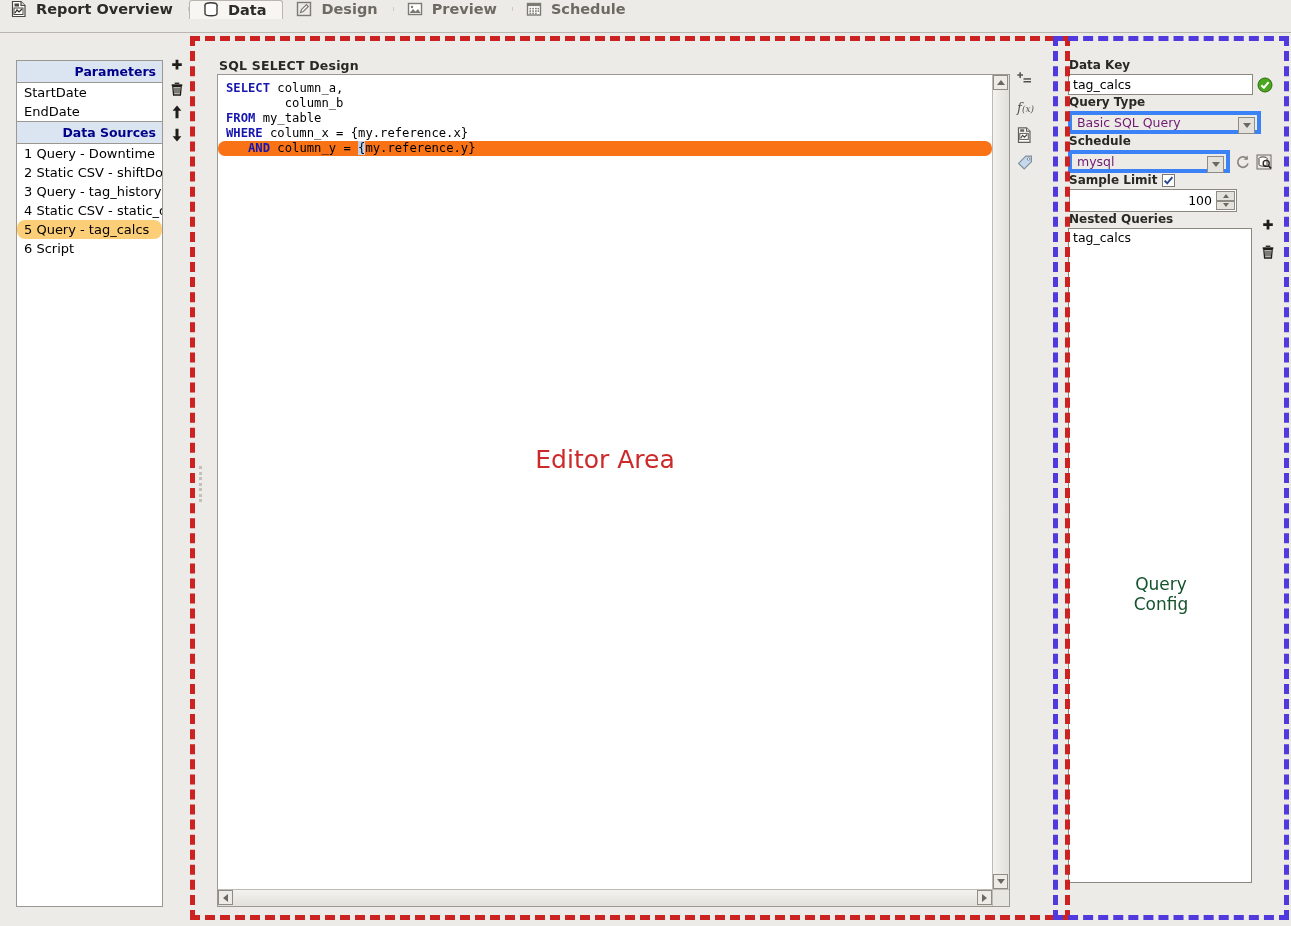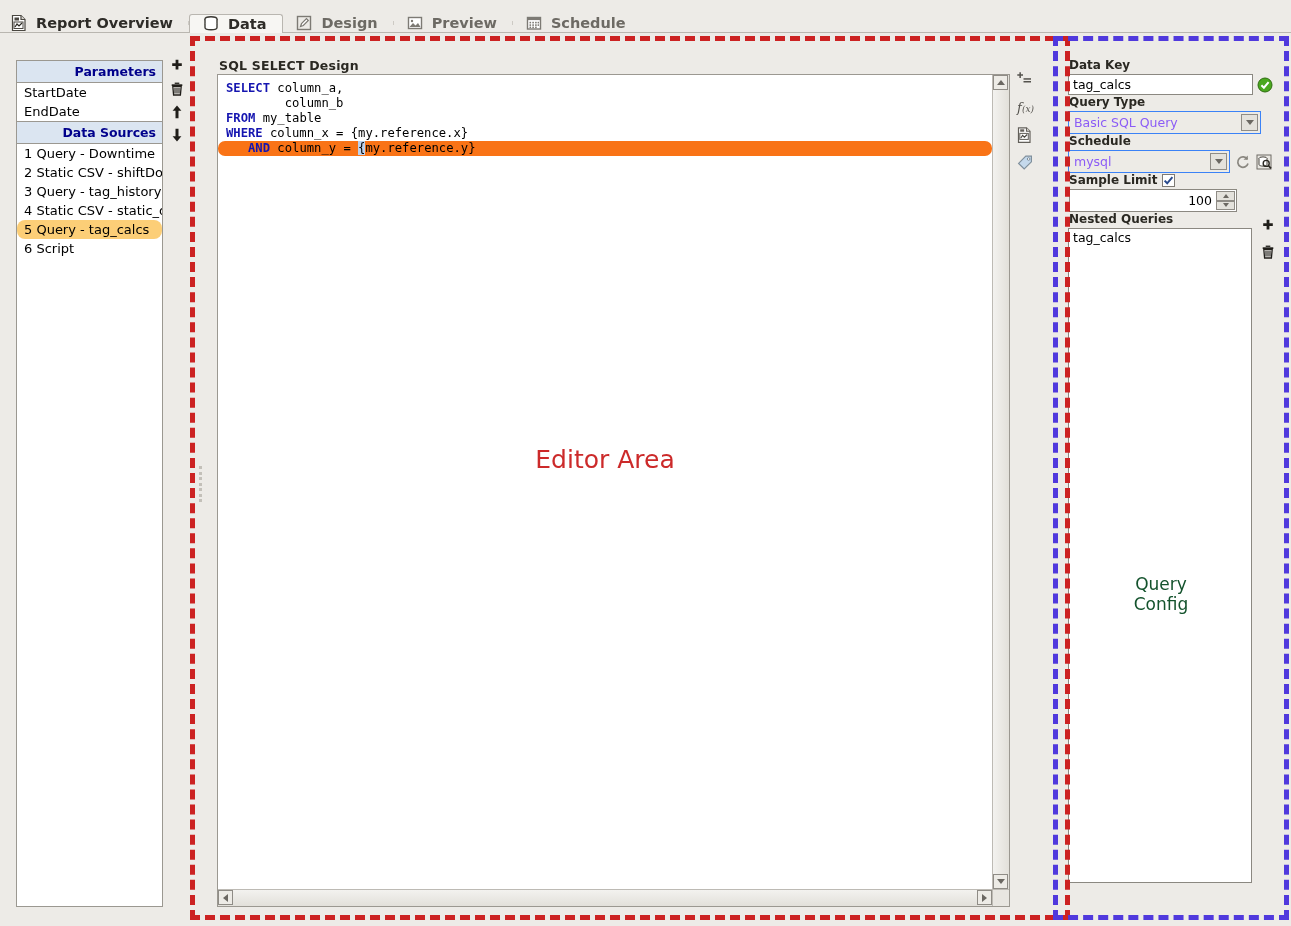--- a/index.html
+++ b/index.html
@@ -9,21 +9,21 @@
     background: #edebe7;
     font-family: "DejaVu Sans", "Liberation Sans", sans-serif;
     overflow: hidden;
   }
 
   
   #tabbar {
     position: absolute; left: 0; top: 0; width: 1291px; height: 33px;
     background: #edebe7;
     border-bottom: 1px solid #b9b6b0;
-    display: flex; align-items: flex-end;
+    display: flex; align-items: flex-start;
   }
   .tab {
     display: flex; align-items: center; gap: 8px;
     padding: 0 16px 0 12px;
     font-size: 14.5px; font-weight: bold; color: #6d6a64;
     position: relative; cursor: default;
   }
   .tab.first { color: #2e2c28; padding-left: 10px; }
   .tab.active {
     background: #f7f6f3;
@@ -138,23 +138,23 @@
     margin: 0 0 2px 1px; display: flex; align-items: center; gap: 5px;
   }
   .fgroup { }
   .tinput {
     width: 193px; height: 21px; background: #fff; border: 1px solid #8b8881;
     font-size: 12.5px; color: #000; padding: 1px 4px; font-family: "DejaVu Sans","Liberation Sans",sans-serif;
     line-height: 19px;
   }
   .row { display: flex; align-items: center; gap: 4px; }
   .combo {
-    height: 23px; background: #edebe6; border: 1px solid #3b82f6;
+    height: 23px; background: #edebe6; border: 4px solid #3b82f6;
     display: flex; align-items: center; position: relative;
-    font-size: 12.5px; color: #8b5cf6; padding-left: 5px;
+    font-size: 12.5px; color: #701a75; padding-left: 5px;
   }
   .combo .arrowbox {
     position: absolute; right: 2px; top: 2px; width: 17px; height: 17px;
     background: #e4e2dc; border: 1px solid #8f8c86;
     display: flex; align-items: center; justify-content: center;
   }
   .spinwrap {
     width: 168px; height: 23px; background: #fff; border: 1px solid #8b8881;
     display: flex; align-items: center; justify-content: flex-end; position: relative;
     font-size: 12.5px; padding-right: 24px;

